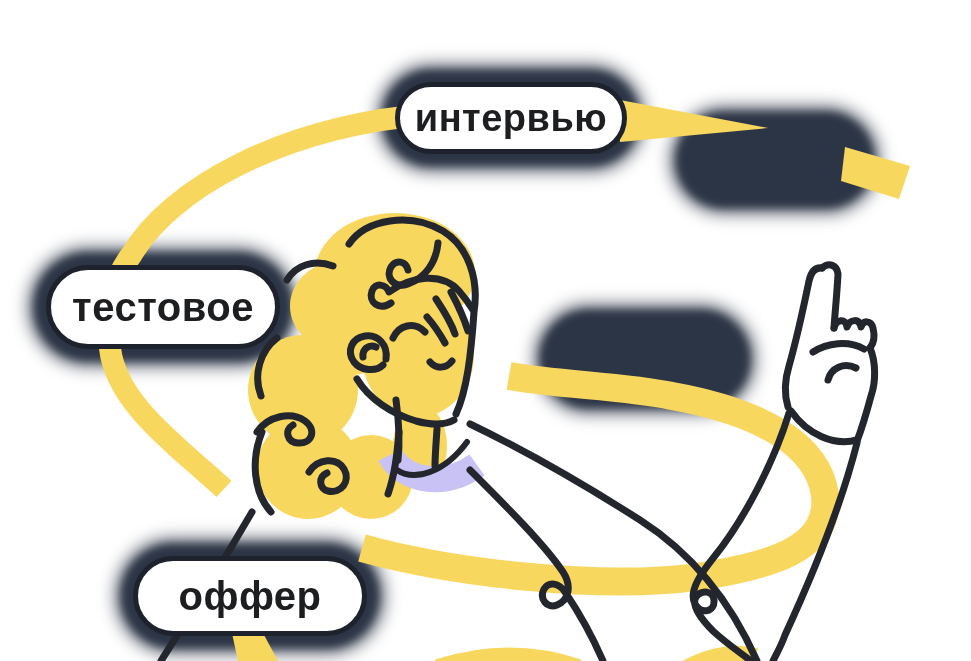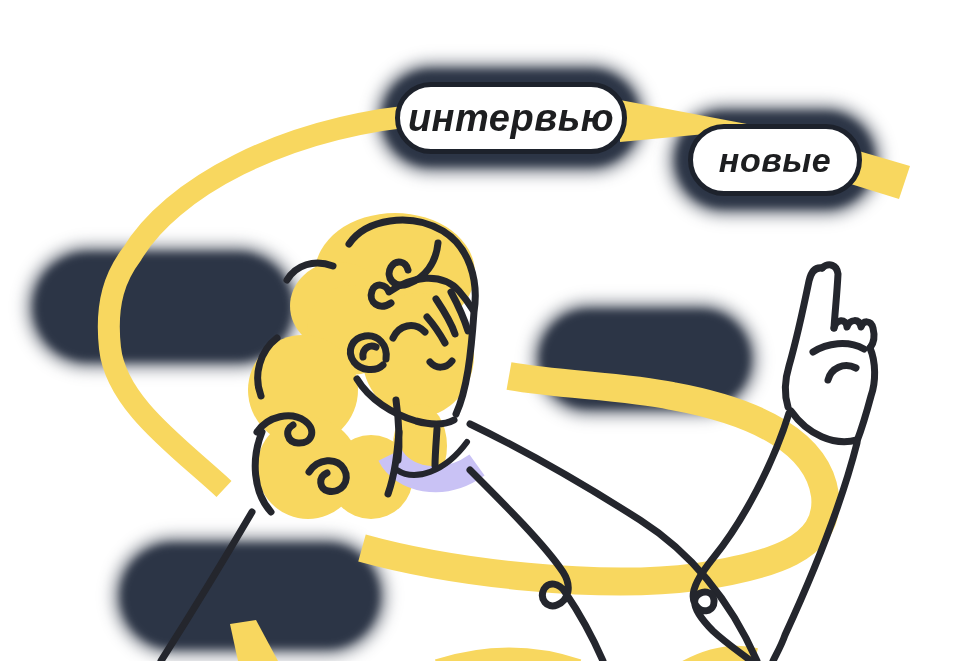--- a/index.html
+++ b/index.html
@@ -4,21 +4,21 @@
 <style>
   html,body{margin:0;padding:0;}
   body{
     width:971px;height:661px;position:relative;overflow:hidden;
     background:#ffffff;
     font-family:"Liberation Sans", sans-serif;
   }
   .stage-layer{position:absolute;inset:0;}
   .halos{z-index:1;}
   .art{z-index:2;}
-  .pills{z-index:3;font-style:italic;}
+  .pills{z-index:3;}
   svg.art{display:block;}
 
   
   .pos-interview{--x:395px;--y:82px; --w:232px;--h:72px;--fs:38px;}
   .pos-new      {--x:688px;--y:124px;--w:174px;--h:72px;--fs:34px;}
   .pos-test     {--x:46px; --y:265px;--w:234px;--h:84px;--fs:40px;}
   .pos-exit     {--x:552px;--y:322px;--w:186px;--h:74px;--fs:36px;}
   .pos-offer    {--x:133px;--y:556px;--w:234px;--h:80px;--fs:40px;}
 
   .halo{
@@ -120,16 +120,19 @@
       <path d="M789,413 C774,462 744,520 714,557 C702,572 688,591 695,604 C701,615 715,612 714,600 C713,591 702,589 696,597 C691,605 701,619 713,631 C727,644 741,653 751,661"></path>
       <path d="M857,443 C842,502 815,570 785,635 C782,644 777,653 773,661"></path>
     </g>
   </g>
 </svg>
 
 <div class="stage-layer pills">
   <div class="pill pos-interview">
     <span>интервью</span>
   </div>
-  <div class="pill pos-new">
-    <span>новые</span>
+  <div class="pill pos-test">
+    <span>тестовое</span>
+  </div>
+  <div class="pill pos-offer">
+    <span>оффер</span>
   </div>
 </div>
 
 </body></html>

